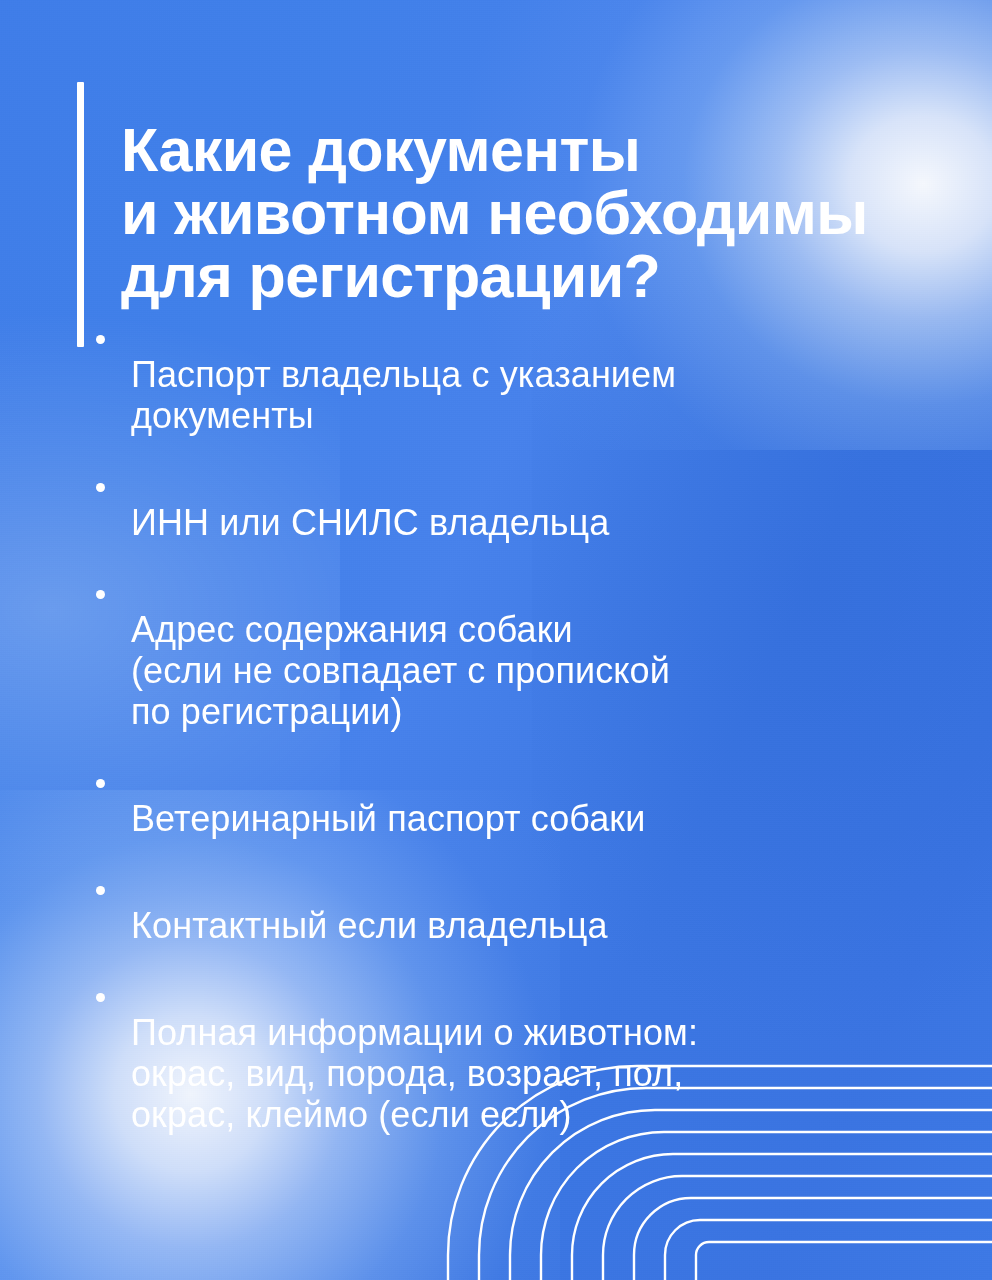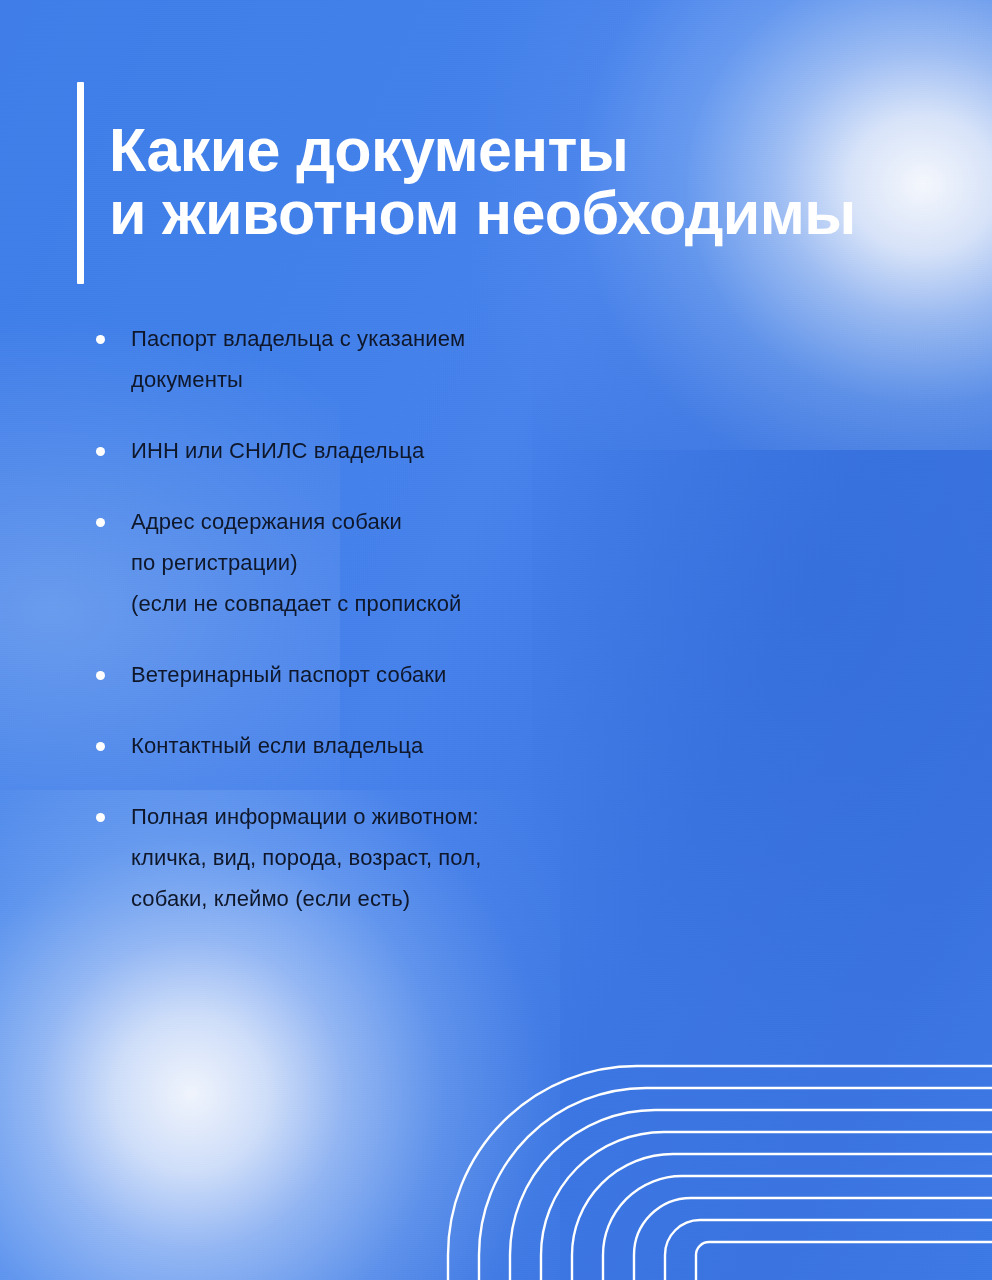--- a/index.html
+++ b/index.html
@@ -139,21 +139,21 @@
     width: 7px;
     min-height: 180px;
     background: #ffffff;
     border-radius: 1px;
     flex: 0 0 auto;
     margin-top: 4px;
     margin-bottom: 2px;
   }
 
   .heading-text {
-    margin-left: 25px;
+    margin-left: 37px;
     color: #ffffff;
     font-size: 61px;
     line-height: 63px;
     font-weight: 700;
     letter-spacing: -0.6px;
     white-space: nowrap;
   }
   .heading-text .hline { display: block; }
 
   .bullet-list {
@@ -174,25 +174,26 @@
     flex: 0 0 auto;
     width: 9px;
     height: 9px;
     border-radius: 50%;
     background: #ffffff;
     margin-top: 17px;
     margin-right: 26px;
   }
 
   .bullet-text {
-    color: #0f172a;
-    font-size: 22px;
+    color: #ffffff;
+    font-size: 36px;
     line-height: 41px;
     font-weight: 400;
     letter-spacing: 0.1px;
+    margin-top: 36px;
   }
   .bullet-text .bline { display: block; white-space: nowrap; }
 </style>
 </head>
 <body>
 
 <div id="poster">
 
   <div class="bg-base"></div>
   <div class="bg-shade-r"></div>
@@ -217,20 +218,21 @@
     </svg>
   </div>
 
   <div class="content">
 
     <div class="heading-block">
       <div class="heading-bar"></div>
       <h1 class="heading-text">
         <span class="hline">Какие документы</span>
         <span class="hline">и животном необходимы</span>
+        <span class="hline">для регистрации?</span>
       </h1>
     </div>
 
     <div class="bullet-list">
 
       <div class="bullet-item">
         <span class="bullet-dot"></span>
         <div class="bullet-text">
           <span class="bline">Паспорт владельца с указанием</span>
           <span class="bline">документы</span>
@@ -241,22 +243,22 @@
         <span class="bullet-dot"></span>
         <div class="bullet-text">
           <span class="bline">ИНН или СНИЛС владельца</span>
         </div>
       </div>
 
       <div class="bullet-item">
         <span class="bullet-dot"></span>
         <div class="bullet-text">
           <span class="bline">Адрес содержания собаки</span>
+          <span class="bline">(если не совпадает с пропиской</span>
           <span class="bline">по регистрации)</span>
-          <span class="bline">(если не совпадает с пропиской</span>
         </div>
       </div>
 
       <div class="bullet-item">
         <span class="bullet-dot"></span>
         <div class="bullet-text">
           <span class="bline">Ветеринарный паспорт собаки</span>
         </div>
       </div>
 
@@ -264,20 +266,20 @@
         <span class="bullet-dot"></span>
         <div class="bullet-text">
           <span class="bline">Контактный если владельца</span>
         </div>
       </div>
 
       <div class="bullet-item">
         <span class="bullet-dot"></span>
         <div class="bullet-text">
           <span class="bline">Полная информации о животном:</span>
-          <span class="bline">кличка, вид, порода, возраст, пол,</span>
-          <span class="bline">собаки, клеймо (если есть)</span>
+          <span class="bline">окрас, вид, порода, возраст, пол,</span>
+          <span class="bline">окрас, клеймо (если если)</span>
         </div>
       </div>
 
     </div>
   </div>
 </div>
 
 </body></html>

